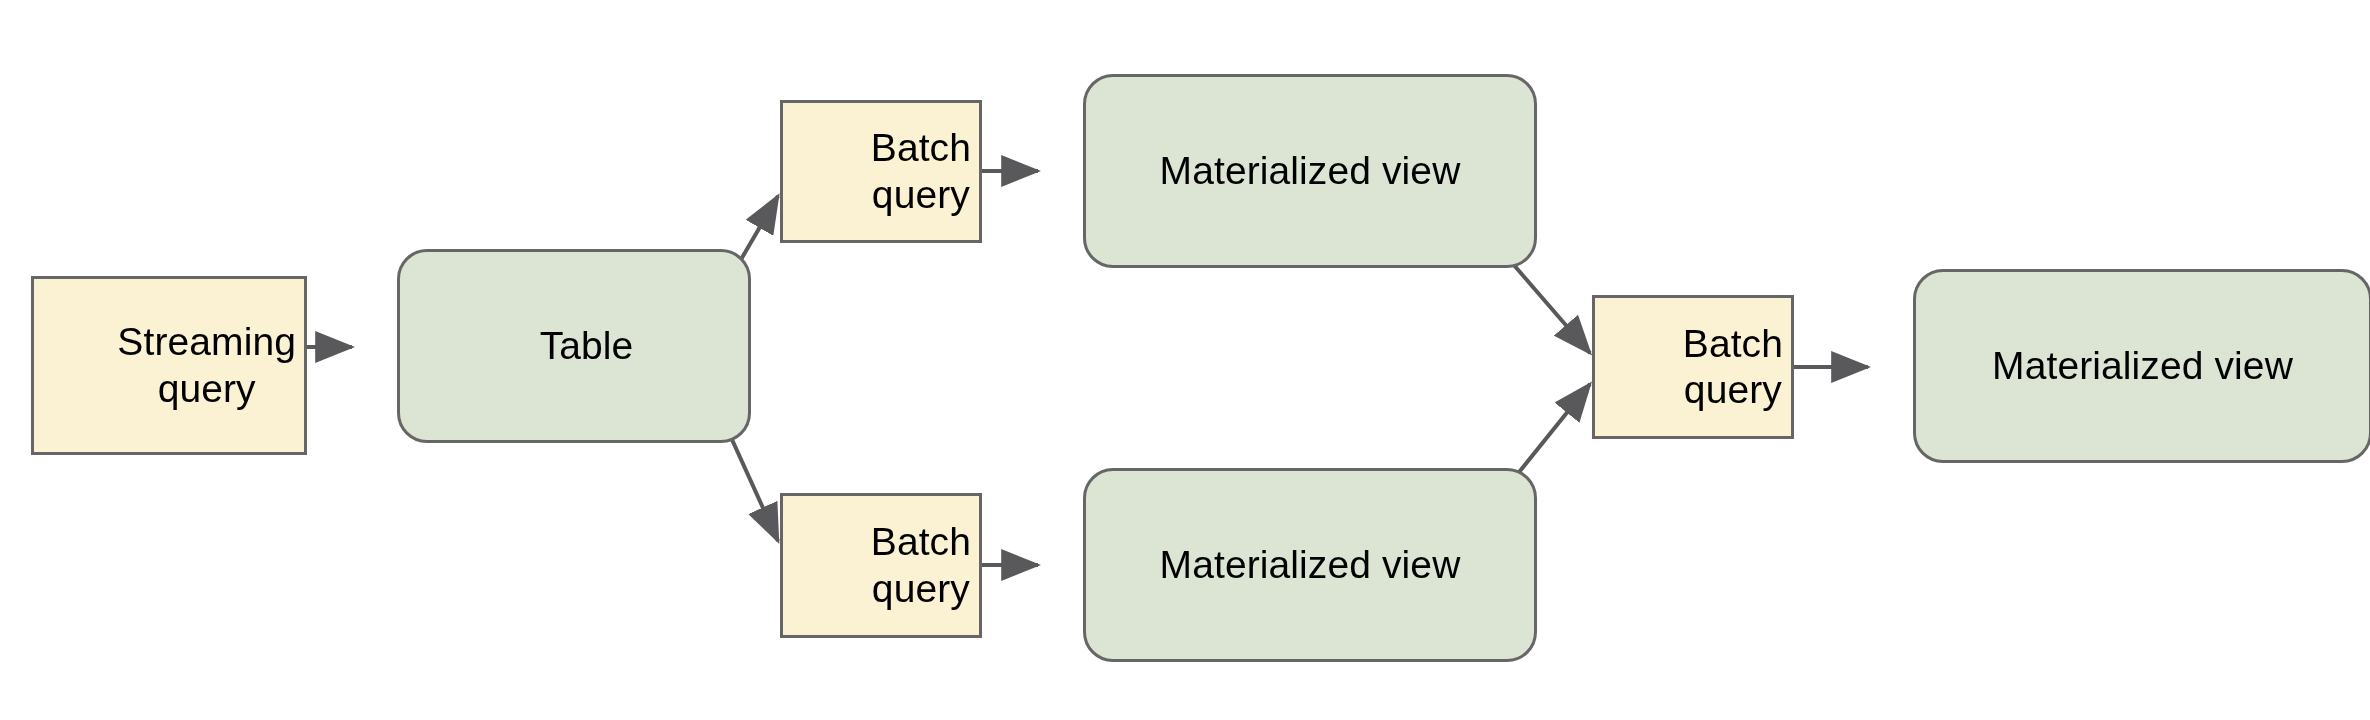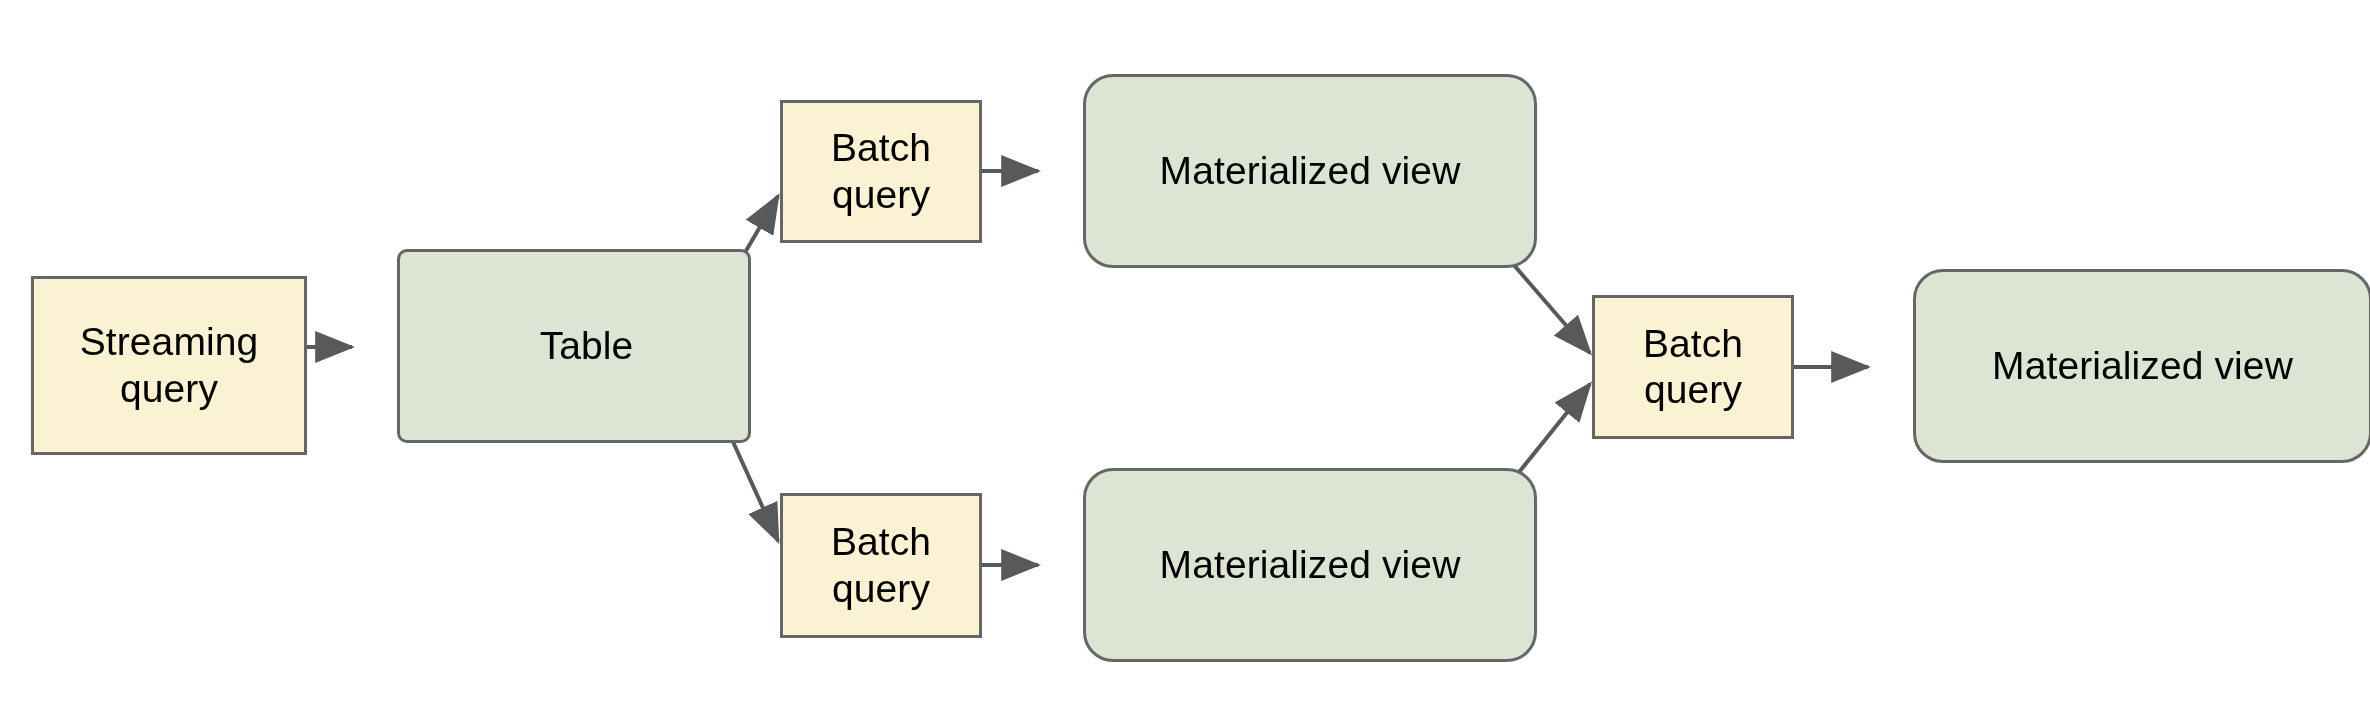--- a/index.html
+++ b/index.html
@@ -32,20 +32,21 @@
     text-align: center;
     color: #000000;
     font-size: 39px;
     line-height: 1.18;
     letter-spacing: 0.1px;
     border: 3px solid #666666;
   }
   .node-process {
     background: #faf2d2;
     border-radius: 0;
+    justify-content: flex-end;
   }
   .node-store {
     background: #dce5d3;
     border-radius: 30px;
     margin-left: 40px;
   }
   .node-label {
     display: block;
     white-space: pre-line;
     padding: 0 8px;
@@ -94,21 +95,21 @@
     <g>
       <line x1="1794" y1="367" x2="1868" y2="367" stroke="#59595b" stroke-width="4" marker-end="url(#arrowhead)"></line>
     </g>
   </svg>
 
   <div class="node node-process" id="node-streaming-query" style="left: 31px; top: 276px; width: 276px; height: 179px; border-color: rgb(102, 102, 102); color: rgb(0, 0, 0); background: rgb(250, 242, 210); border-radius: 0px;">
     <span class="node-label">Streaming
 query</span>
   </div>
 
-  <div class="node node-store" id="node-table" style="left: 357px; top: 249px; width: 354px; height: 194px; border-color: rgb(102, 102, 102); color: rgb(0, 0, 0); background: rgb(220, 229, 211); border-radius: 10px; padding-left: 25px;">
+  <div class="node node-store" id="node-table" style="left: 357px; top: 249px; width: 354px; height: 194px; border-color: rgb(102, 102, 102); color: rgb(0, 0, 0); background: rgb(220, 229, 211); border-radius: 30px; padding-left: 25px;">
     <span class="node-label">Table</span>
   </div>
 
   <div class="node node-process" id="node-batch-query-top" style="left: 780px; top: 100px; width: 202px; height: 143px; border-color: rgb(102, 102, 102); color: rgb(0, 0, 0); background: rgb(250, 242, 210); border-radius: 0px;">
     <span class="node-label">Batch
 query</span>
   </div>
 
   <div class="node node-store" id="node-materialized-view-top" style="left: 1043px; top: 74px; width: 454px; height: 194px; border-color: rgb(102, 102, 102); color: rgb(0, 0, 0); background: rgb(220, 229, 211); border-radius: 30px;">
     <span class="node-label">Materialized view</span>

